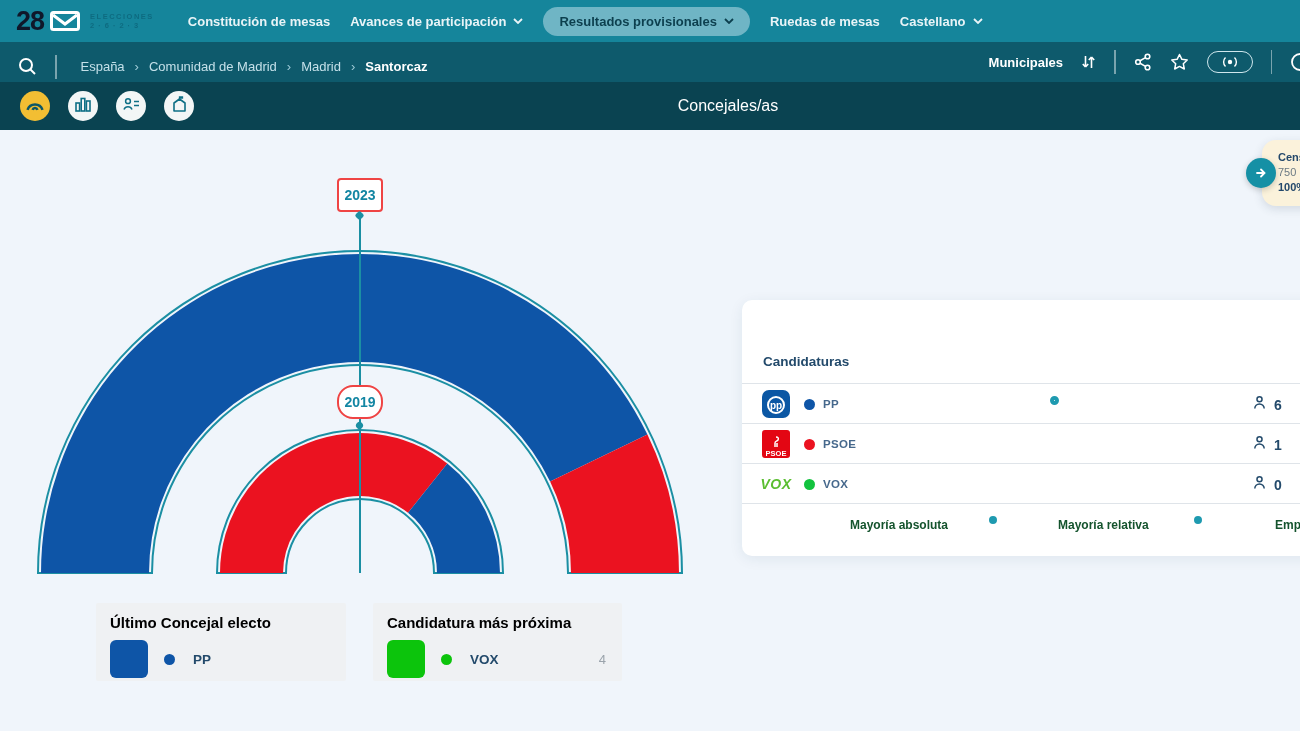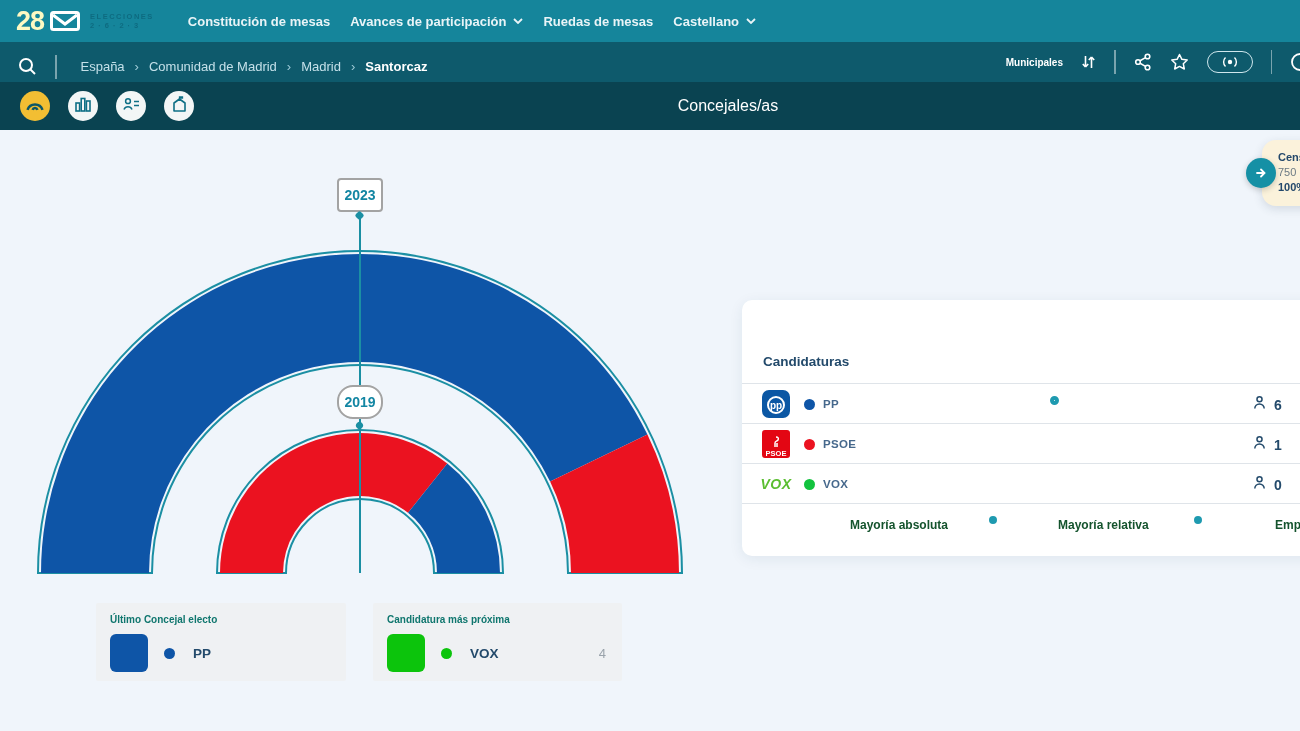--- a/index.html
+++ b/index.html
@@ -4,59 +4,59 @@
 <style>
   * { margin:0; padding:0; box-sizing:border-box; }
   html,body { width:1300px; height:731px; }
   body { font-family:"Liberation Sans", sans-serif; overflow:hidden; background:#F0F5FB; }
   .stage { position:relative; width:1300px; height:731px; overflow:hidden; }
 
   
   .topbar { position:absolute; top:0; left:0; width:100%; height:42px; background:#15859B;
             display:flex; align-items:center; padding:0 16px; }
   .logo { display:flex; align-items:center; gap:4px; cursor:pointer; }
-  .logo-num { color:#fef9c3; font-size:27px; font-weight:bold; letter-spacing:-1px; }
+  .logo-num { color:#0f172a; font-size:27px; font-weight:bold; letter-spacing:-1px; }
   .logo-mark { display:inline-flex; margin-left:2px; }
   .logo-small { margin-left:6px; color:#0E6B80; font-size:7.5px; font-weight:bold; line-height:9px; letter-spacing:1.5px; }
   .logo-small .l2 { letter-spacing:4px; }
   .topnav { display:flex; align-items:center; margin-left:34px; gap:20px; }
   .nav-item { color:#E9F4F7; font-size:13px; font-weight:bold; display:flex; align-items:center; gap:7px; cursor:pointer; white-space:nowrap; }
   .nav-item.pill { background:#6FB5C5; color:#0C3F4E; border-radius:16px; padding:7px 16px; }
   .nav-item svg { display:block; }
 
   
   .subbar { position:absolute; top:42px; left:0; width:100%; height:49px; background:#0E5A6C;
             display:flex; align-items:center; padding:0 0 0 18px; }
   .vdiv { width:1.5px; height:24px; background:rgba(255,255,255,.45); }
   .breadcrumb { display:flex; align-items:center; gap:10px; margin-left:24px; font-size:13px; }
   .crumb { color:#C4E0E9; cursor:pointer; }
   .crumb.current { color:#FFFFFF; font-weight:bold; cursor:default; }
   .crumb-sep { color:#9ECBD7; font-size:13px; }
   .subbar .sicon { margin-right:18px; display:flex; }
   .subbar-right { position:absolute; right:0; top:0; height:40px; display:flex; align-items:center; gap:18px; padding-right:0; }
-  .scope { color:#fff; font-size:10px; font-weight:bold; }
+  .scope { color:#fff; font-size:13px; font-weight:bold; }
   .icon-btn { display:flex; align-items:center; cursor:pointer; }
   .live-pill { border:1.5px solid #CFE7ED; border-radius:13px; padding:3px 8px; display:flex; align-items:center; }
   .half-icon { margin-right:-10px; }
 
   
   .iconsbar { position:absolute; top:82px; left:0; width:100%; height:48px; background:#0A4351; }
   .circle-btn { position:absolute; top:9px; width:30px; height:30px; border-radius:50%; background:#F3F6F6;
                 display:flex; align-items:center; justify-content:center; cursor:pointer; }
   .circle-btn.active { background:#F2BE33; }
   .bar-title { position:absolute; left:728px; top:50%; transform:translate(-50%,-50%);
                color:#fff; font-size:16px; font-weight:normal; }
 
   
   .content { position:absolute; top:130px; left:0; width:100%; height:601px; background:#F0F5FB; }
 
   
   #hemicycle-svg { position:absolute; left:30px; top:113px; width:660px; height:336px; z-index:1; }
   .axis-line { position:absolute; left:359px; top:84px; width:1.5px; height:359px; background:#1B8FA3; z-index:2; }
-  .year-label { position:absolute; left:337px; width:46px; height:34px; background:#fff; border:2px solid #a3a3a3;
+  .year-label { position:absolute; left:337px; width:46px; height:34px; background:#fff; border:2px solid #ef4444;
                 border-radius:4px; color:#1386A3; font-size:14px; font-weight:bold;
                 display:flex; align-items:center; justify-content:center; z-index:3; }
   .year-2023 { top:48px; }
   .year-2019 { top:255px;border-radius:16px; }
   .axis-dot { position:absolute; left:356px; width:7px; height:7px; background:#1B8FA3; border-radius:2px; transform:rotate(45deg); z-index:3; }
   .dot-2023 { top:82px; }
   .dot-2019 { top:292px; border-radius:50%; }
 
   
   .panel { position:absolute; left:742px; top:170px; width:600px; height:256px; background:#fff;
@@ -78,21 +78,21 @@
   .ltxt.l1 { left:108px; } .ltxt.l2 { left:316px; } .ltxt.l3 { left:533px; }
   .licon { position:absolute; top:12px; width:8px; height:8px; border:4.5px solid #1E9AB0; border-radius:50%; background:#fff; }
   .licon.i1 { left:247px; }
   .licon.i2 { left:452px; background:#1E9AB0; overflow:hidden; }
   .licon.i2::after { content:""; position:absolute; left:3px; top:-4px; width:2.5px; height:16px; background:#fff; transform:rotate(45deg); }
 
   
   .info-card { position:absolute; top:473px; height:78px; background:#EFF1F3; border-radius:2px; padding:11px 14px; }
   .card-1 { left:96px; width:250px; }
   .card-2 { left:373px; width:249px; }
-  .card-title { color:#0f766e; font-size:10px; font-weight:bold; }
+  .card-title { color:#000000; font-size:15px; font-weight:bold; }
   .card-row { position:relative; margin-top:9px; display:flex; align-items:center; }
   .card-square { width:38px; height:38px; border-radius:6px; }
   .card-dot { width:11px; height:11px; border-radius:50%; margin-left:16px; }
   .card-party { margin-left:18px; color:#234A6B; font-size:13.5px; font-weight:bold; }
   .card-value { position:absolute; right:2px; color:#9AA3AB; font-size:13px; }
 
   
   .toast { position:absolute; left:1262px; top:10px; width:120px; height:66px; background:#FBF2DB;
            border-radius:14px; box-shadow:0 3px 10px rgba(40,60,80,.15); padding:10px 0 0 16px; z-index:5; }
   .toast .t1,.toast .t3 { color:#23486B; font-size:11px; font-weight:bold; line-height:15px; }
@@ -122,20 +122,28 @@
     </div>
     <nav class="topnav">
       <span class="nav-item">
         <span>Constitución de mesas</span>
       </span>
       <span class="nav-item">
         <span>Avances de participación</span>
         <span>
             <svg width="10" height="6" viewBox="0 0 10 6">
               <path d="M1 1 L5 5 L9 1" fill="none" stroke="#E9F4F7" stroke-width="1.8"></path>
+            </svg>
+          </span>
+      </span>
+      <span class="nav-item pill">
+        <span>Resultados provisionales</span>
+        <span>
+            <svg width="10" height="6" viewBox="0 0 10 6">
+              <path d="M1 1 L5 5 L9 1" fill="none" stroke="#0C3F4E" stroke-width="1.8"></path>
             </svg>
           </span>
       </span>
       <span class="nav-item">
         <span>Ruedas de mesas</span>
       </span>
       <span class="nav-item">
         <span>Castellano</span>
         <span>
             <svg width="10" height="6" viewBox="0 0 10 6">

